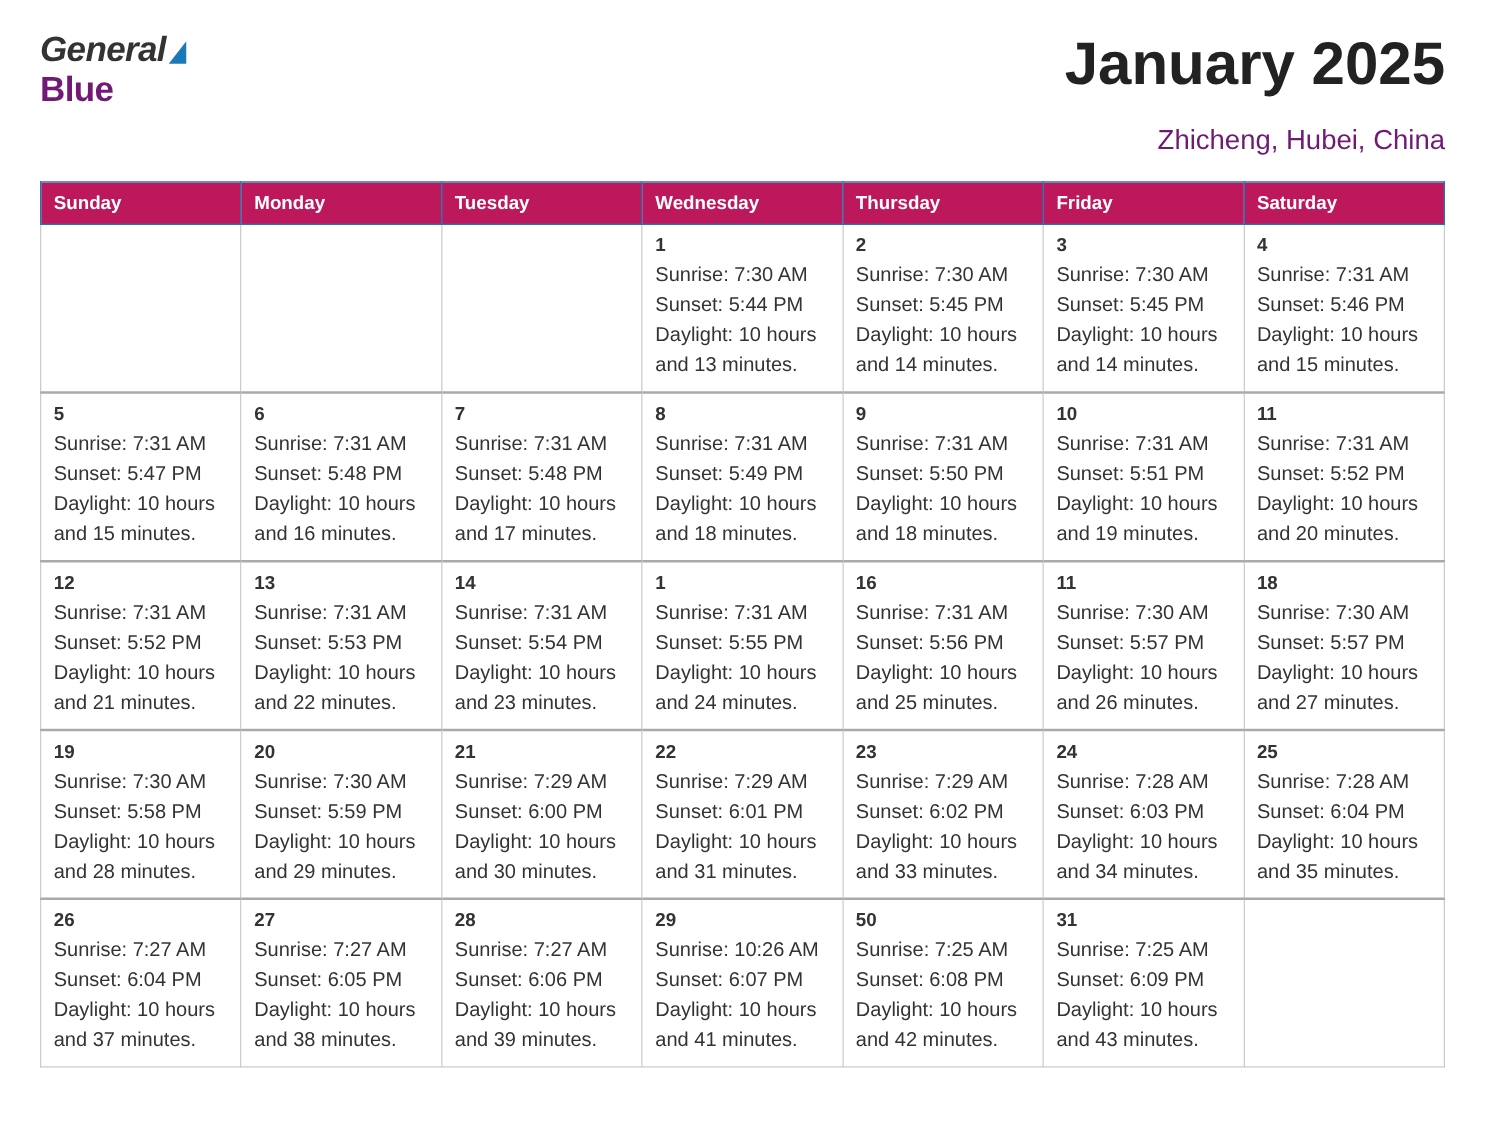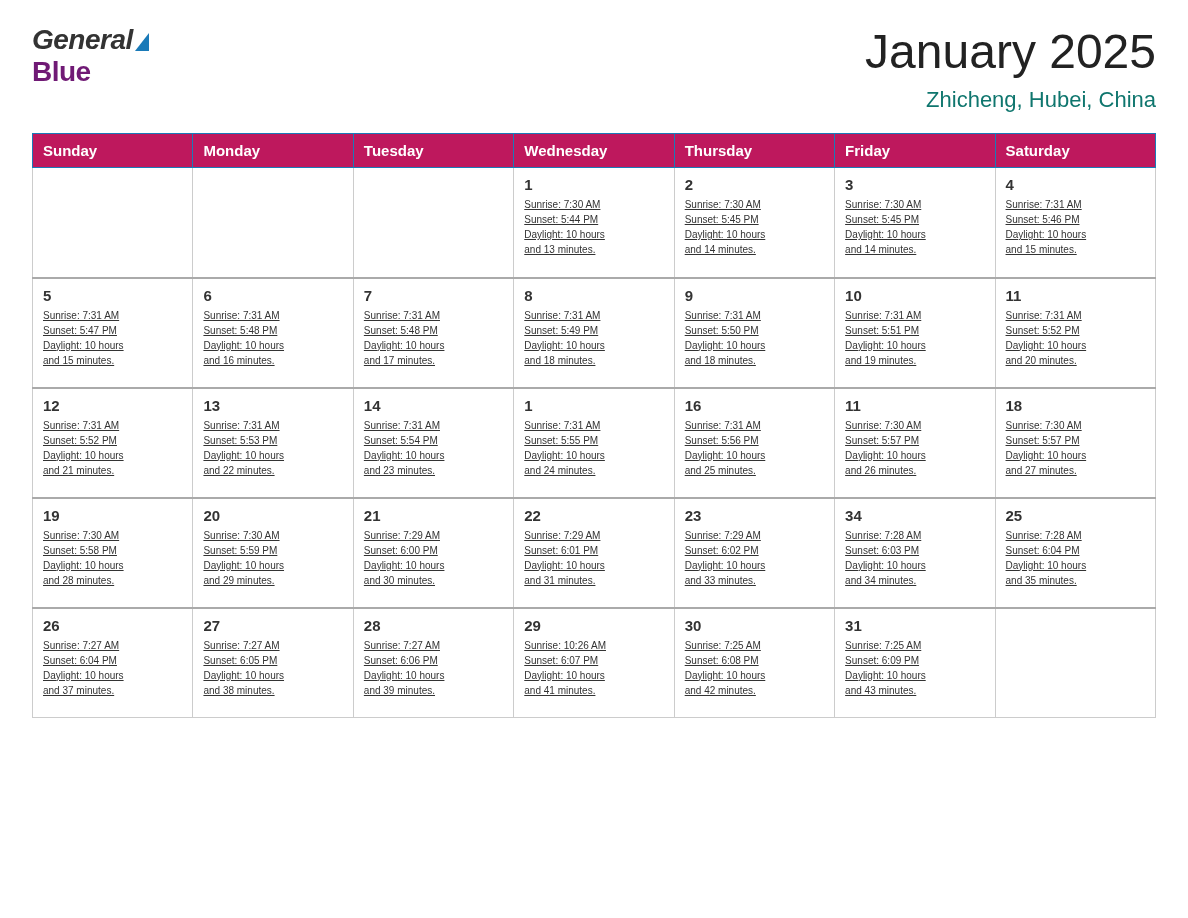--- a/index.html
+++ b/index.html
@@ -44,28 +44,28 @@
       font-size: 28px;
       font-weight: bold;
       color: #701a75;
       letter-spacing: -0.5px;
     }
     .title-section {
       text-align: right;
     }
     .calendar-title {
       font-size: 48px;
-      font-weight: normal;
+      font-weight: bold;
       color: #222;
       margin-left: 28px;
     }
     .calendar-subtitle {
       font-size: 22px;
-      color: #0f766e;
-      margin-top: 8px;
+      color: #701a75;
+      margin-top: 20px;
     }
     .calendar {
       width: 100%;
       border-collapse: collapse;
       table-layout: fixed;
     }
     .calendar th {
       background-color: #be185d;
       color: #fff;
       font-size: 15px;
@@ -82,24 +82,23 @@
       color: #333;
       height: 110px;
     }
     .day-num {
       font-size: 15px;
       font-weight: bold;
       display: block;
       margin-bottom: 4px;
     }
     .day-info {
-      font-size: 10px;
+      font-size: 16px;
       line-height: 1.5;
       color: #333;
-      text-decoration: underline;
     }
     .empty-cell {
       background: #fff;
     }
     .row-border td {
       border-top: 2px solid #aaa;
     }
   </style>
 </head>
 <body>
@@ -296,21 +295,21 @@
 and 31 minutes.</div>
         </td>
         <td>
           <span class="day-num">23</span>
           <div class="day-info" style="white-space: pre-line;">Sunrise: 7:29 AM
 Sunset: 6:02 PM
 Daylight: 10 hours
 and 33 minutes.</div>
         </td>
         <td>
-          <span class="day-num">34</span>
+          <span class="day-num">24</span>
           <div class="day-info" style="white-space: pre-line;">Sunrise: 7:28 AM
 Sunset: 6:03 PM
 Daylight: 10 hours
 and 34 minutes.</div>
         </td>
         <td>
           <span class="day-num">25</span>
           <div class="day-info" style="white-space: pre-line;">Sunrise: 7:28 AM
 Sunset: 6:04 PM
 Daylight: 10 hours
@@ -340,21 +339,21 @@
 and 39 minutes.</div>
         </td>
         <td>
           <span class="day-num">29</span>
           <div class="day-info" style="white-space: pre-line;">Sunrise: 10:26 AM
 Sunset: 6:07 PM
 Daylight: 10 hours
 and 41 minutes.</div>
         </td>
         <td>
-          <span class="day-num">30</span>
+          <span class="day-num">50</span>
           <div class="day-info" style="white-space: pre-line;">Sunrise: 7:25 AM
 Sunset: 6:08 PM
 Daylight: 10 hours
 and 42 minutes.</div>
         </td>
         <td>
           <span class="day-num">31</span>
           <div class="day-info" style="white-space: pre-line;">Sunrise: 7:25 AM
 Sunset: 6:09 PM
 Daylight: 10 hours

